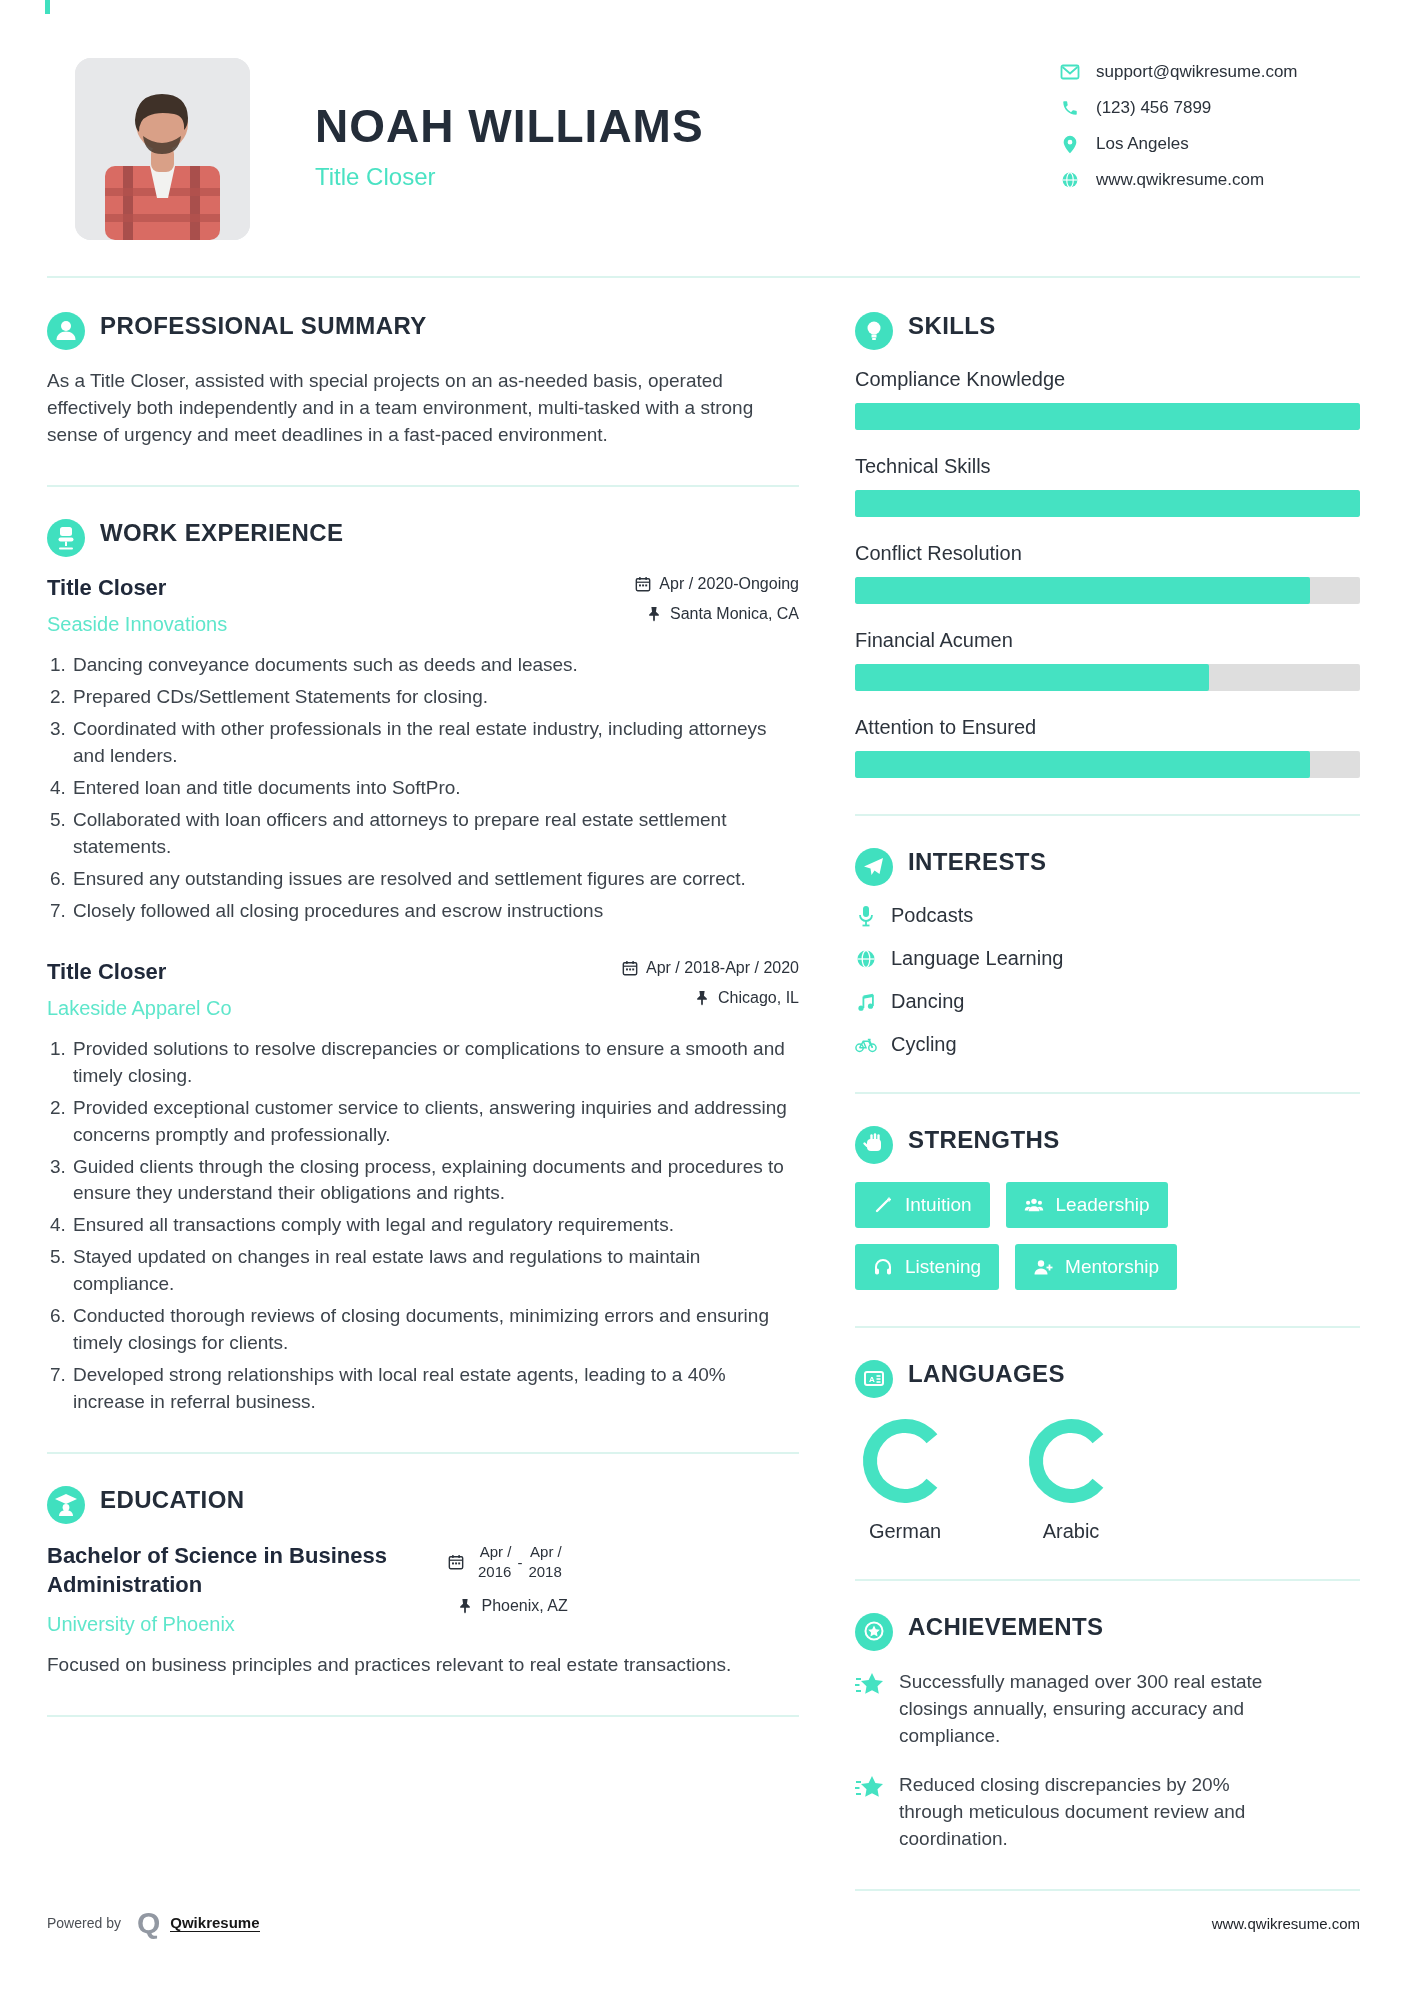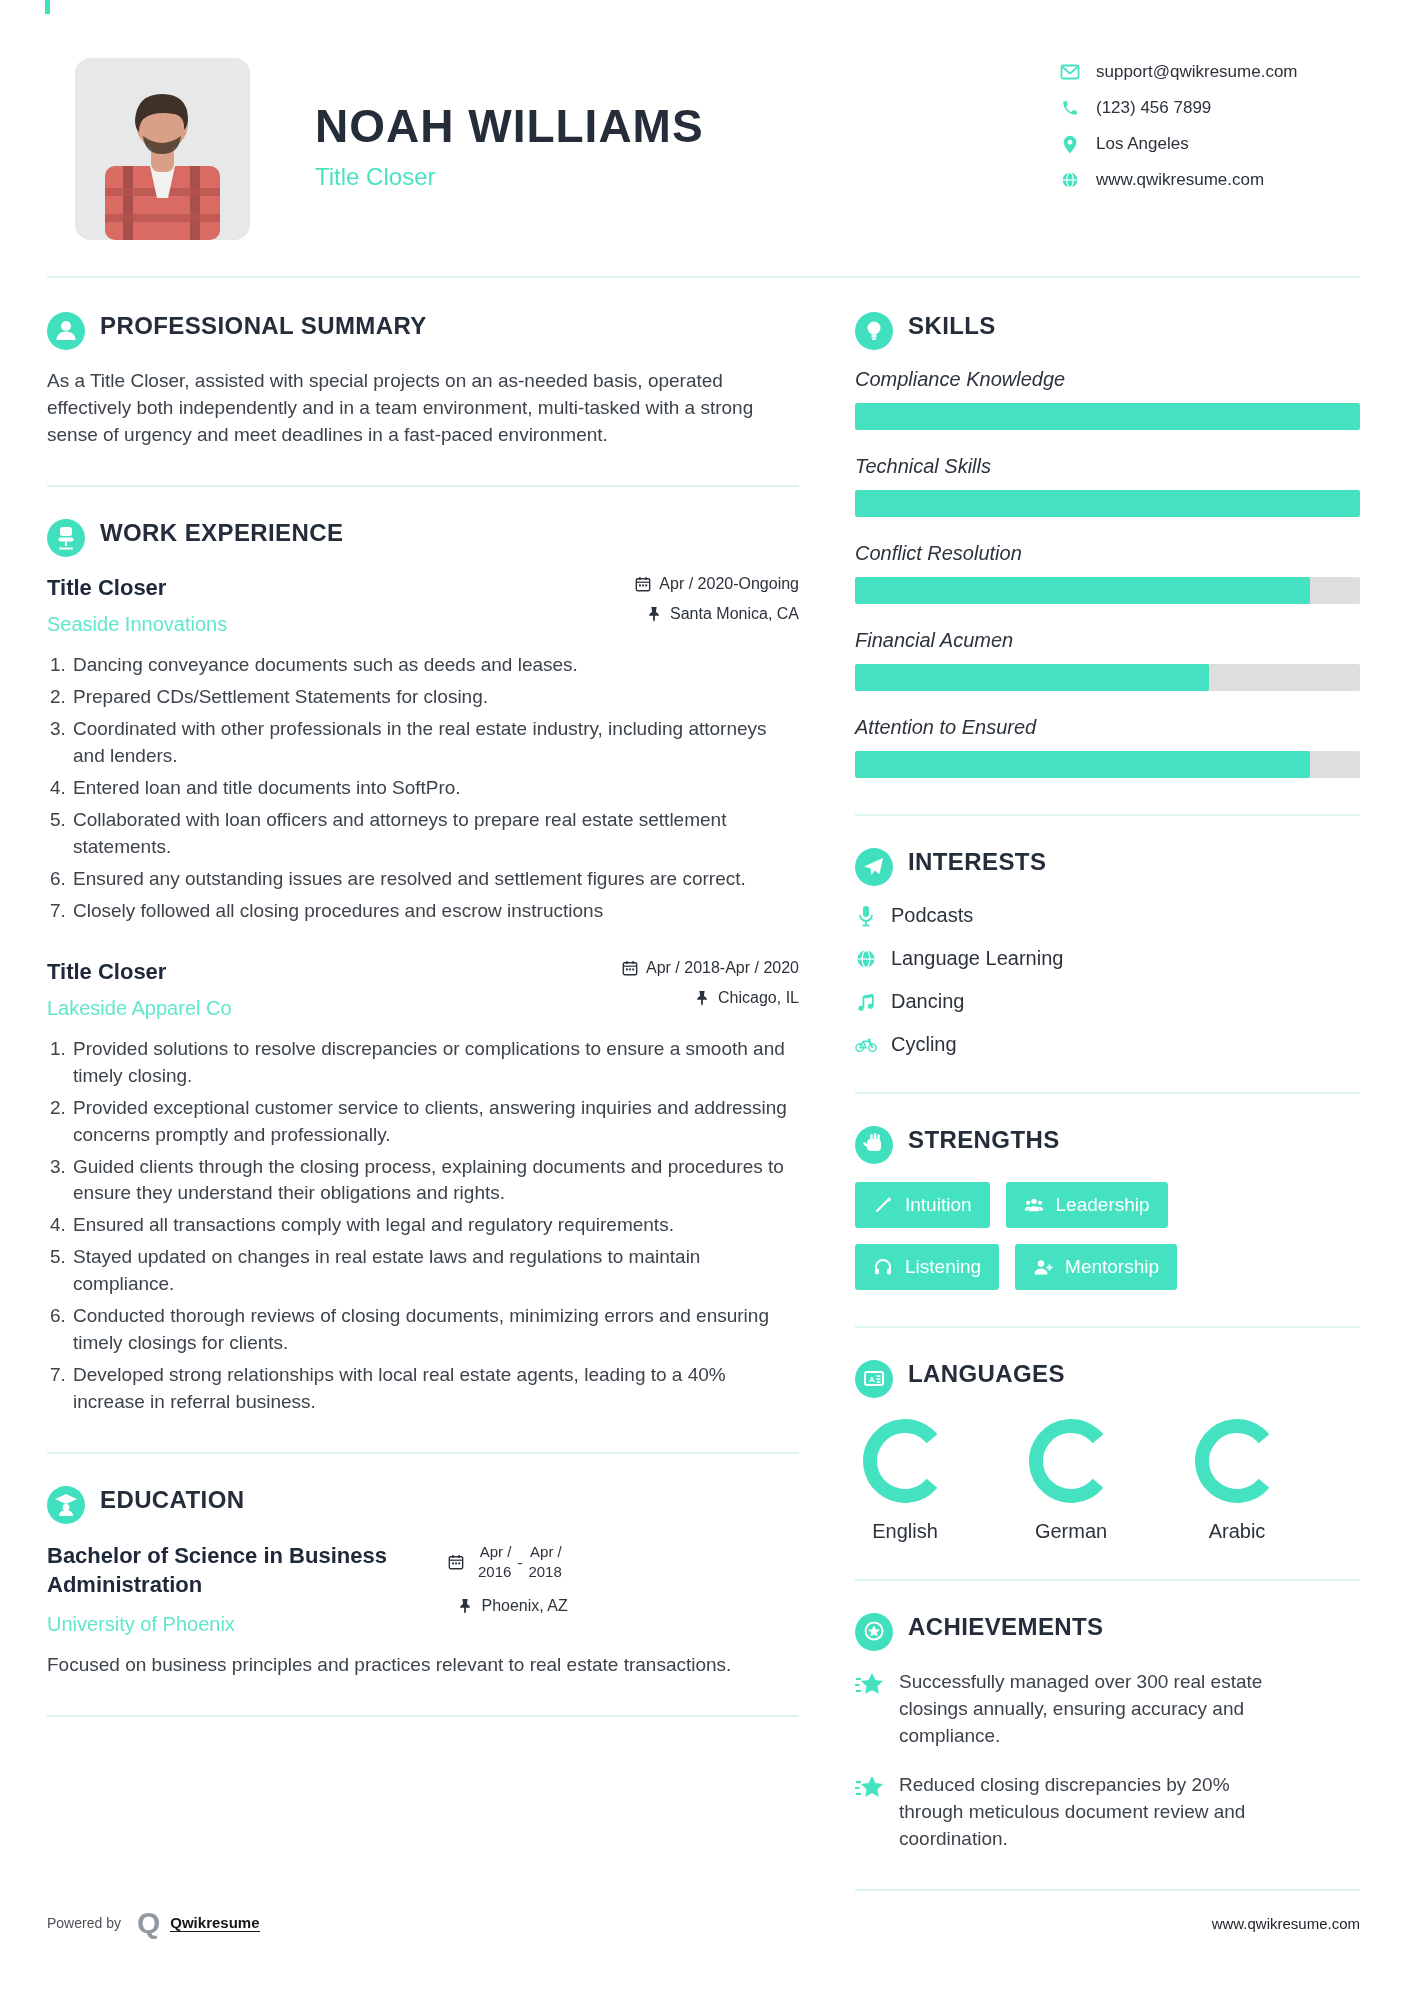--- a/index.html
+++ b/index.html
@@ -49,21 +49,21 @@
   
   .edu-head{display:flex;align-items:flex-start;}
   .degree{font-size:22px;font-weight:700;color:#20293a;max-width:400px;line-height:1.3;}
   .school{font-size:20px;color:#5fe6cb;margin-top:14px;}
   .edu-dates{display:flex;align-items:center;font-size:15px;color:#2b323b;}
   .edu-dates .stack{display:flex;flex-direction:column;line-height:1.35;margin:0 6px;}
   .edu-desc{font-size:19px;line-height:1.42;color:#3c434b;margin-top:16px;}
 
   
   .skill{margin-bottom:25px;}
-  .skill-label{font-size:20px;color:#2c333c;margin-bottom:12px;font-style:italic;}
+  .skill-label{font-size:20px;color:#2c333c;margin-bottom:12px;}
   .bar{height:27px;background:#dedede;border-radius:2px;overflow:hidden;}
   .bar-fill{height:100%;background:#45e2c2;border-radius:2px;}
 
   
   .int-grid{display:grid;grid-template-columns:1fr;row-gap:20px;margin-top:6px;}
   .int-item{display:flex;align-items:center;font-size:20px;color:#2c333c;}
   .int-item .ic{width:22px;height:22px;margin-right:14px;display:flex;align-items:center;justify-content:center;}
 
   
   .pill-row{display:flex;gap:16px;margin-bottom:16px;}
@@ -519,26 +519,20 @@
                 <line x1="21.5" y1="22" x2="25.5" y2="22" stroke="#fff" stroke-width="1.6"></line>
               </svg>
           </span>
           <span class="sec-title">LANGUAGES</span>
         </div>
         <div class="lang-row">
           <div class="lang">
             <svg width="90" height="90" viewBox="0 0 90 90">
               <circle cx="45" cy="45" r="35" fill="none" stroke="#45e2c2" stroke-width="14" pathLength="100" stroke-dasharray="78 22" transform="rotate(39.6 45 45)"></circle>
             </svg>
-            <div class="lang-label">English</div>
-          </div>
-          <div class="lang">
-            <svg width="90" height="90" viewBox="0 0 90 90">
-              <circle cx="45" cy="45" r="35" fill="none" stroke="#45e2c2" stroke-width="14" pathLength="100" stroke-dasharray="78 22" transform="rotate(39.6 45 45)"></circle>
-            </svg>
             <div class="lang-label">German</div>
           </div>
           <div class="lang">
             <svg width="90" height="90" viewBox="0 0 90 90">
               <circle cx="45" cy="45" r="35" fill="none" stroke="#45e2c2" stroke-width="14" pathLength="100" stroke-dasharray="78 22" transform="rotate(39.6 45 45)"></circle>
             </svg>
             <div class="lang-label">Arabic</div>
           </div>
         </div>
       </div>

